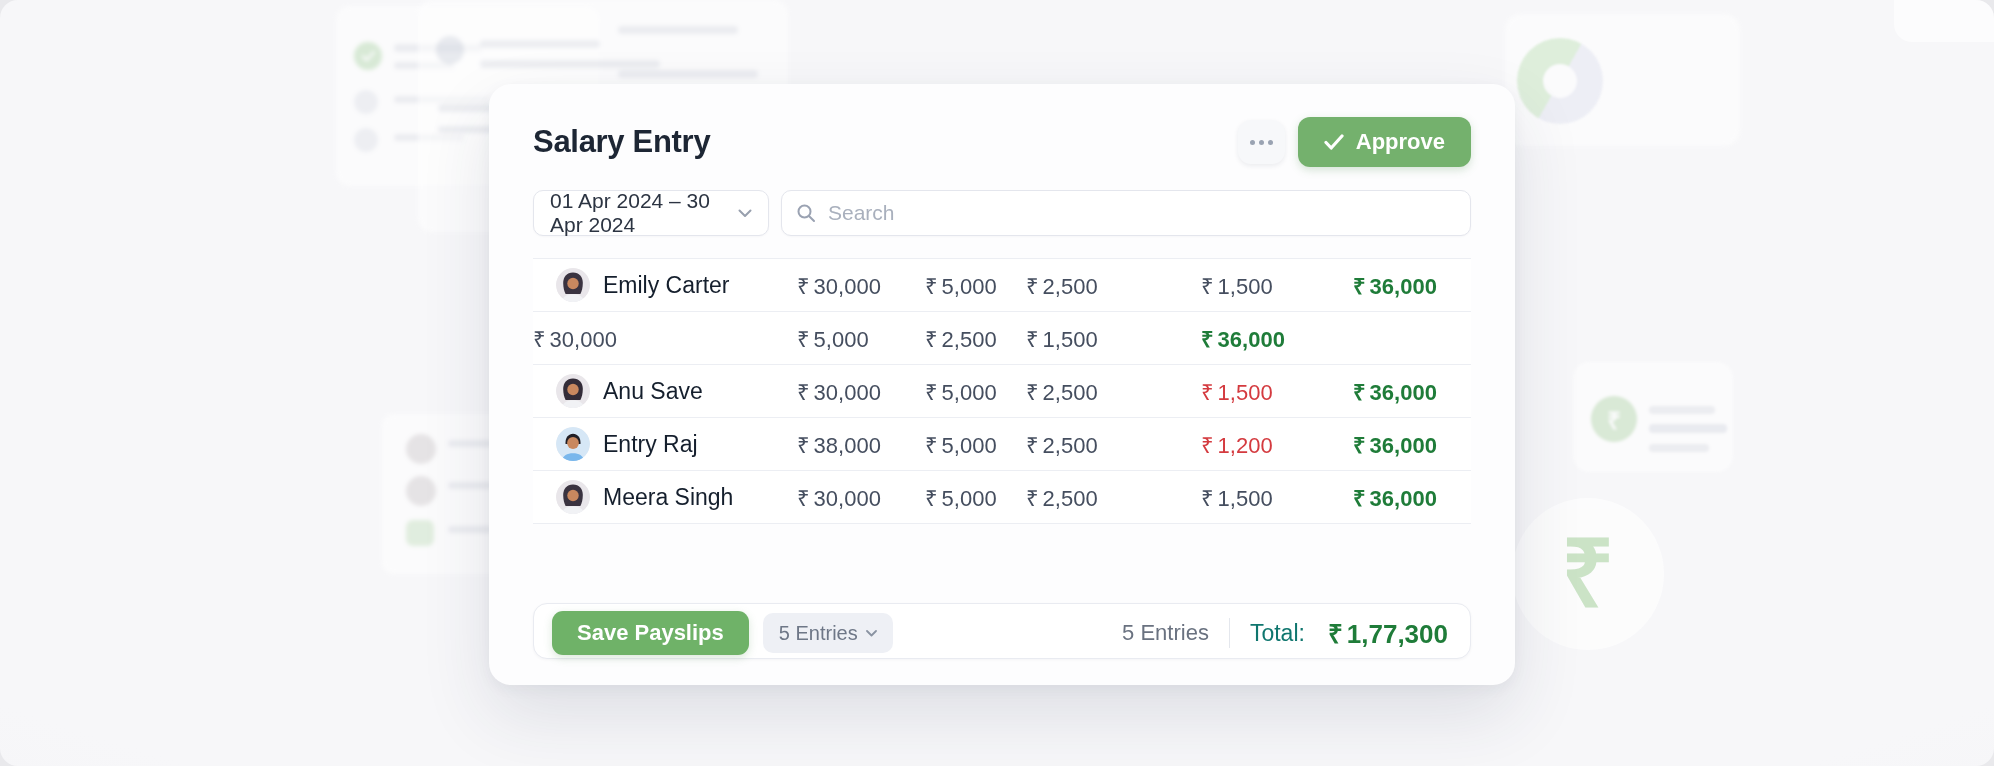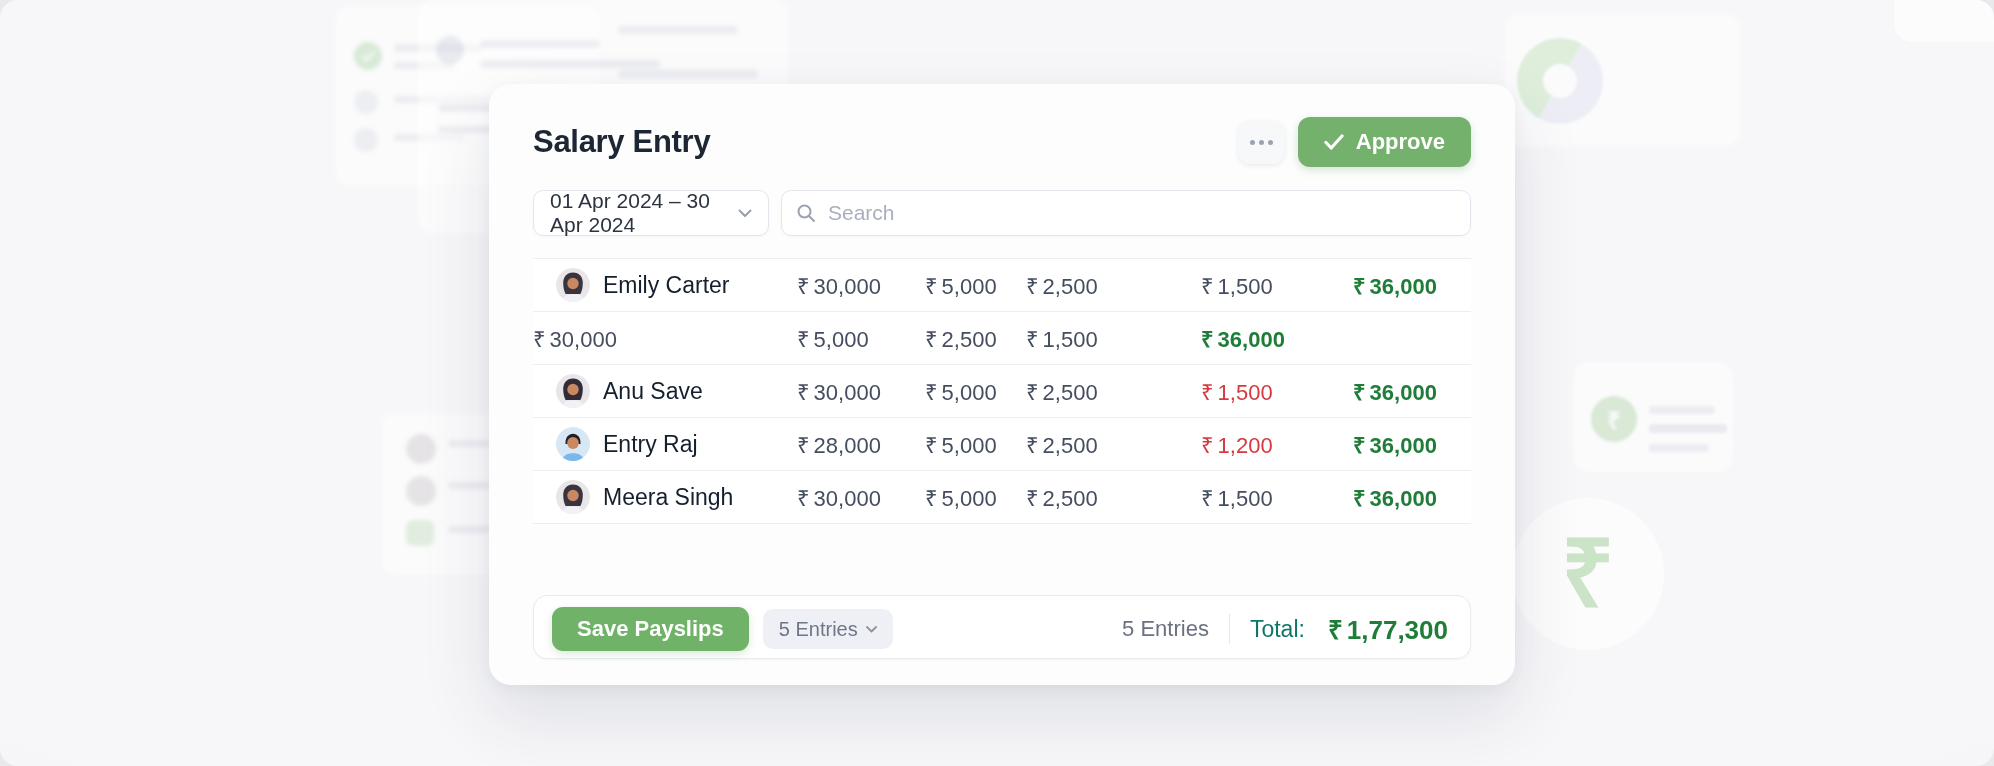--- a/index.html
+++ b/index.html
@@ -79,21 +79,21 @@
   .th:first-child{padding-left:23px;}
   .td{font-size:22px; color:#454e5f;}
   .cur{margin-right:4px;}
   .emp-cell{display:flex; align-items:center; gap:13px; padding-left:23px;}
   .name{font-size:23px; color:#151f2d; font-weight:500;}
   .net{color:#1f7c39; font-weight:700;}
   .negative{color:#d43a3f;}
   .avatar{width:34px; height:34px; border-radius:50%; overflow:hidden; flex:none; box-shadow:inset 0 0 0 1px rgba(0,0,0,.05);}
   
   .foot{
-    margin-top:auto; box-sizing:border-box; height:64px; background:#fff; border:1px solid #e9ebf1; border-radius:14px;
+    margin-top:auto; box-sizing:border-box; height:56px; background:#fff; border:1px solid #e9ebf1; border-radius:14px;
     display:flex; align-items:center; padding:4px 22px 0 18px; box-shadow:0 1px 3px rgba(25,35,60,.04);
   }
   .save-btn{
     height:44px; padding:0 25px; border:none; border-radius:11px; background:#6fb268;
     color:#fff; font-size:22px; font-weight:700; font-family:inherit; cursor:pointer;
     box-shadow:0 3px 8px rgba(90,150,90,.22);
   }
   .entries-pill{
     margin-left:14px; height:40px; padding:0 16px; border:none; border-radius:10px; background:#eef0f5;
     color:#6e7787; font-size:20px; font-family:inherit; display:flex; align-items:center; gap:8px; cursor:pointer;
@@ -240,21 +240,21 @@
         <span class="avatar">
           <svg viewBox="0 0 34 34" width="34" height="34">
               <circle cx="17" cy="17" r="17" fill="#d6e7f6"></circle>
               <path d="M9.5 15.5c0-5.2 3.2-8.8 7.5-8.8s7.5 3.6 7.5 8.8v1.6h-15z" fill="#211f26"></path>
               <circle cx="17" cy="16" r="5.9" fill="#c9885f"></circle>
               <path d="M5.5 34c1.4-5.4 5.6-7.8 11.5-7.8s10.1 2.4 11.5 7.8z" fill="#79b7ec"></path>
             </svg>
         </span>
         <span class="name">Entry Raj</span>
       </div>
-      <div class="td"><span class="cur">₹</span><span>28,000</span></div>
+      <div class="td"><span class="cur">₹</span><span>38,000</span></div>
       <div class="td"><span class="cur">₹</span><span>5,000</span></div>
       <div class="td"><span class="cur">₹</span><span>2,500</span></div>
       <div class="td negative"><span class="cur">₹</span><span>1,200</span></div>
       <div class="td net"><span class="cur">₹</span><span>36,000</span></div>
     </div>
 
     <div class="trow">
       <div class="td emp-cell">
         <span class="avatar">
           <svg viewBox="0 0 34 34" width="34" height="34">

